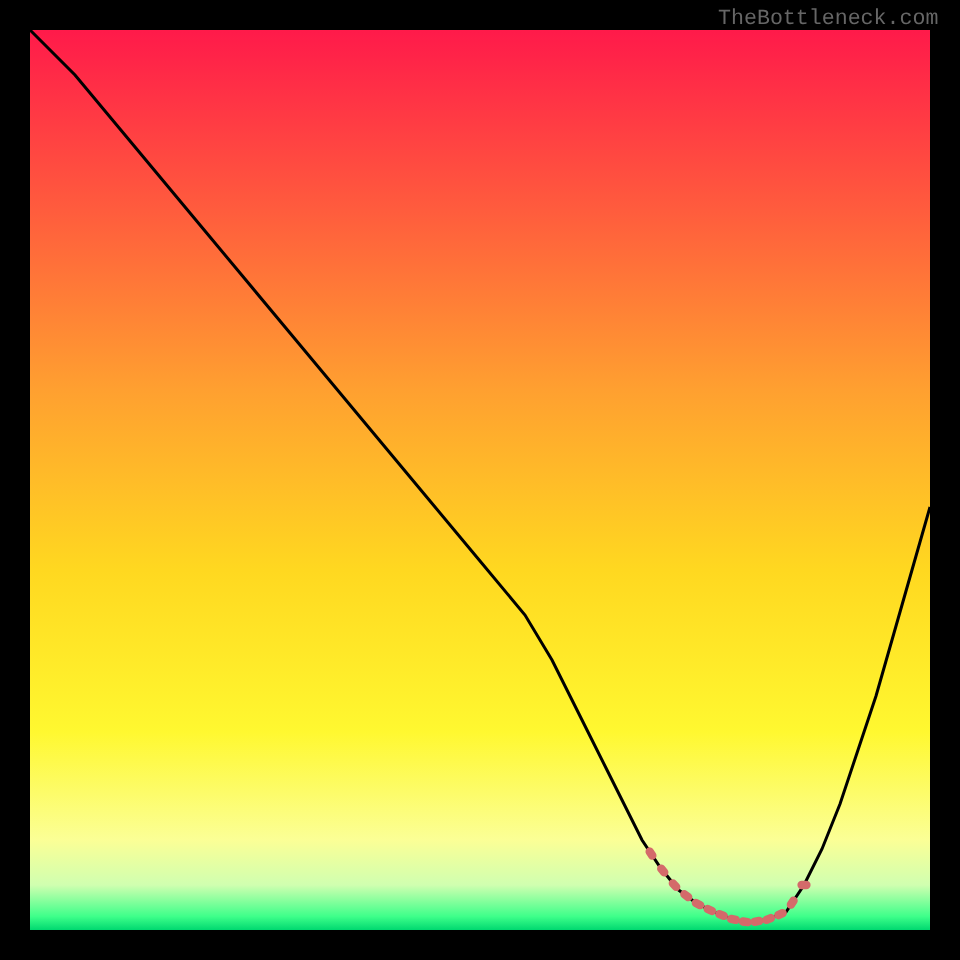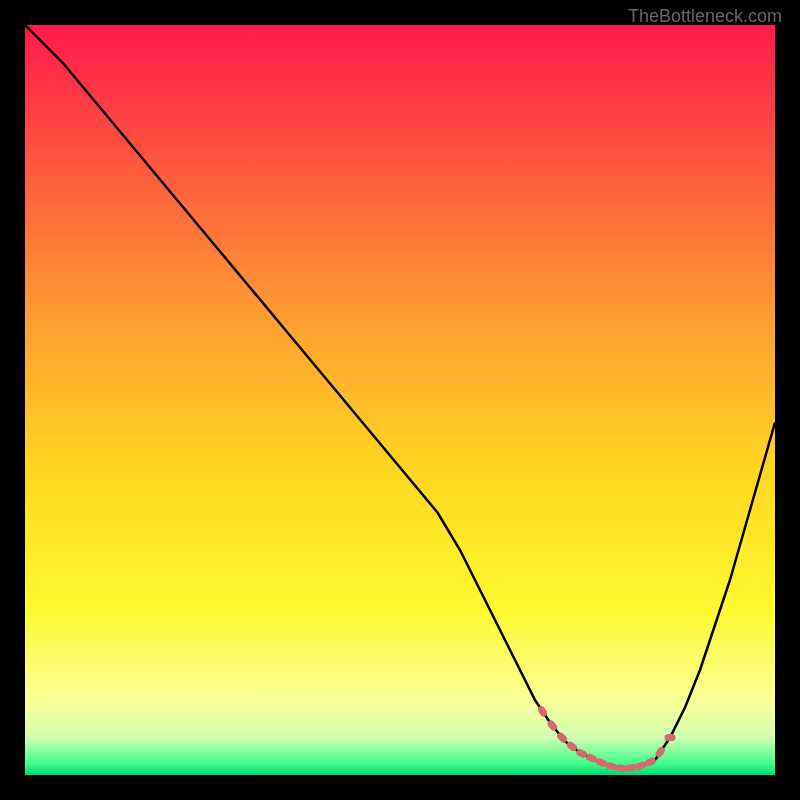--- a/index.html
+++ b/index.html
@@ -1,17 +1,17 @@
 <!DOCTYPE html>
 <html><head>
 <meta charset="utf-8">
 <style>
 * { margin: 0; padding: 0; box-sizing: border-box; }
 body { width: 800px; height: 800px; background: #000; position: relative; font-family: Arial, sans-serif; }
-.watermark { position: absolute; top: 6px; right: 18px; color: #666; font-size: 18px; font-weight: 500; z-index: 10; }
+.watermark { position: absolute; top: 6px; right: 18px; color: #666; font-size: 18px; font-weight: 500; z-index: 10; font-family: Liberation Mono, monospace; }
 .chart-container { position: absolute; top: 25px; left: 25px; width: 750px; height: 750px; }
 svg { display: block; }
 </style>
 </head>
 <body>
 
 <div class="watermark">TheBottleneck.com</div>
 
 <div class="chart-container">
 <svg id="chart-svg" viewBox="0 0 750 750">

